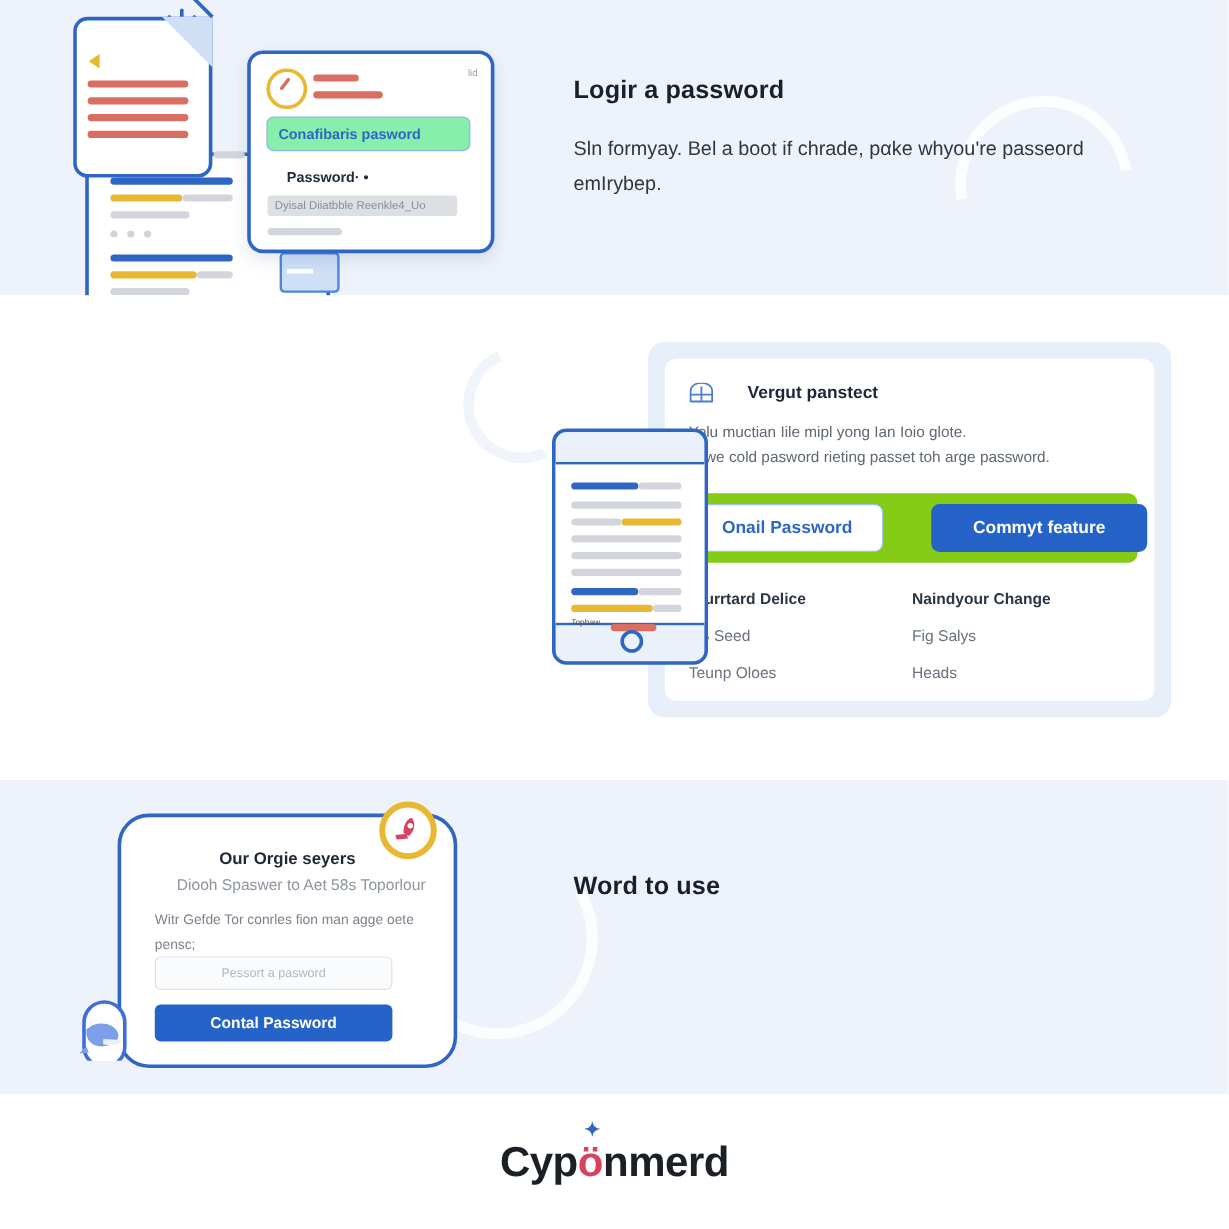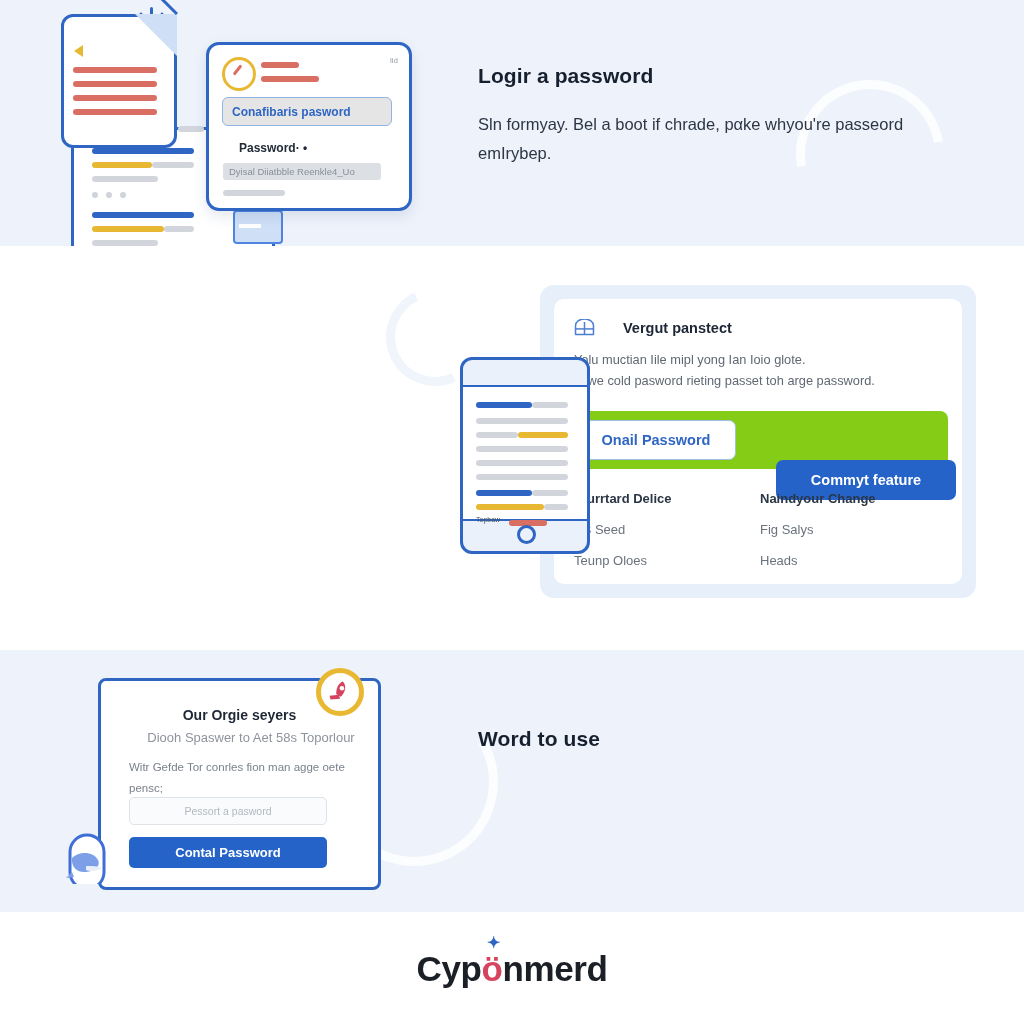--- a/index.html
+++ b/index.html
@@ -152,21 +152,21 @@
   .pw-card .gauge {
     position: absolute; left: 13px; top: 12px; width: 28px; height: 28px;
     border: 3px solid #e9b832; border-radius: 50%;
   }
   .pw-card .gauge .needle {
     position: absolute; left: 11px; top: 4px; width: 3px; height: 12px;
     background: #d96f62; border-radius: 2px; transform: rotate(38deg);
   }
   .pw-field {
     position: absolute; left: 13px; top: 52px; width: 170px; height: 29px;
-    background: #e5e5e5; border: 1.5px solid #8fb4e4; border-radius: 6px;
+    background: #86efac; border: 1.5px solid #8fb4e4; border-radius: 6px;
     font-size: 12px; color: #2f66c4; font-weight: bold;
     display: flex; align-items: center; padding-left: 9px; box-sizing: border-box;
     overflow: hidden; white-space: nowrap;
   }
   .pw-label {
     position: absolute; left: 14px; top: 96px;
     font-size: 12px; font-weight: bold; color: #222b38; padding-left: 16px;
   }
   .pw-hint {
     position: absolute; left: 14px; top: 118px; width: 158px; height: 17px;
@@ -200,21 +200,21 @@
     position: absolute; top: 9px; height: 40px;
     border-radius: 7px; display: flex; align-items: center; justify-content: center;
     font-size: 14.5px; font-weight: bold; box-sizing: border-box; cursor: pointer;
   }
   .btn-outline {
     left: 8px; width: 160px; background: #ffffff;
     border: 1.6px solid #9fc0e8; color: #2f66c4;
   }
   .btn-primary {
     left: 208px; width: 180px; background: #2563c9;
-    border: none; color: #ffffff; margin-top: 40px;
+    border: none; color: #ffffff;
   }
   .p2-cols { position: absolute; left: 20px; top: 192px; right: 16px; display: flex; }
   .p2-col { width: 50%; }
   .p2-col .ch { font-size: 13px; font-weight: bold; color: #2b3645; margin-bottom: 16px; }
   .p2-col .ci { font-size: 13px; color: #6a727d; margin-bottom: 16px; }
 
   
   .phone {
     position: absolute; left: 460px; top: 357px; width: 130px; height: 197px;
     background: #eaf1fb; border: 3px solid #2f66c4; border-radius: 12px;
@@ -226,21 +226,21 @@
   }
   .phone .home {
     position: absolute; left: 50%; bottom: 7px; margin-left: -8px;
     width: 13px; height: 13px; border: 3px solid #2f66c4; border-radius: 50%;
   }
 
   
   .ill3 { position: absolute; left: 62px; top: 672px; width: 320px; height: 228px; }
   .card3 {
     position: absolute; left: 36px; top: 6px; width: 283px; height: 212px;
-    background: #ffffff; border: 3px solid #2f66c4; border-radius: 8px;
+    background: #ffffff; border: 3px solid #2f66c4; border-radius: 26px;
     box-sizing: border-box;
   }
   .c3-title {
     position: absolute; left: 0; right: 0; top: 26px;
     text-align: center; font-size: 14px; font-weight: bold; color: #1e2734;
   }
   .c3-sub {
     position: absolute; left: 0; right: 0; top: 49px;
     text-align: center; font-size: 13px; color: #8e949d; padding-left: 23px;
   }

